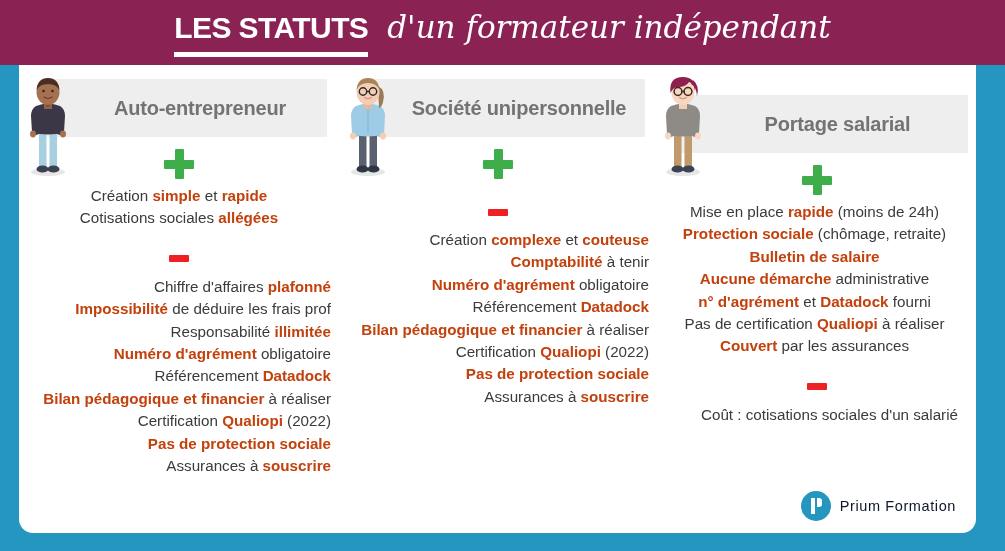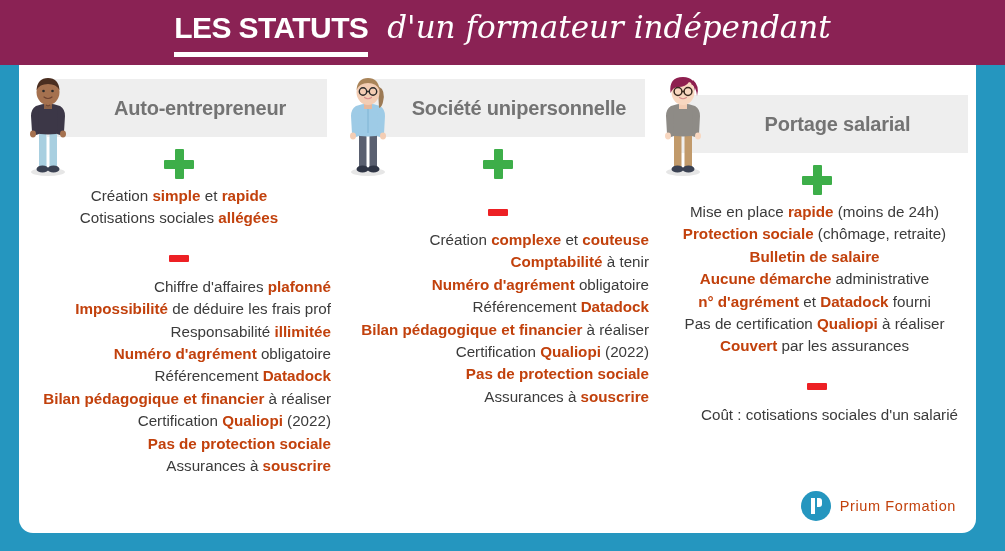--- a/index.html
+++ b/index.html
@@ -200,21 +200,21 @@
     background: #ffffff;
   }
   .logo-mark .bar-r {
     position: absolute;
     left: 16px; top: 7px;
     width: 5px; height: 9px;
     background: #ffffff;
     border-radius: 0 3px 3px 0;
   }
   .logo-text {
-    color: #c2410c;
+    color: #0f172a;
     font-size: 14.5px;
     letter-spacing: 0.6px;
   }
 
   
   .avatar svg { display: block; }
 </style>
 </head>
 <body>
 

